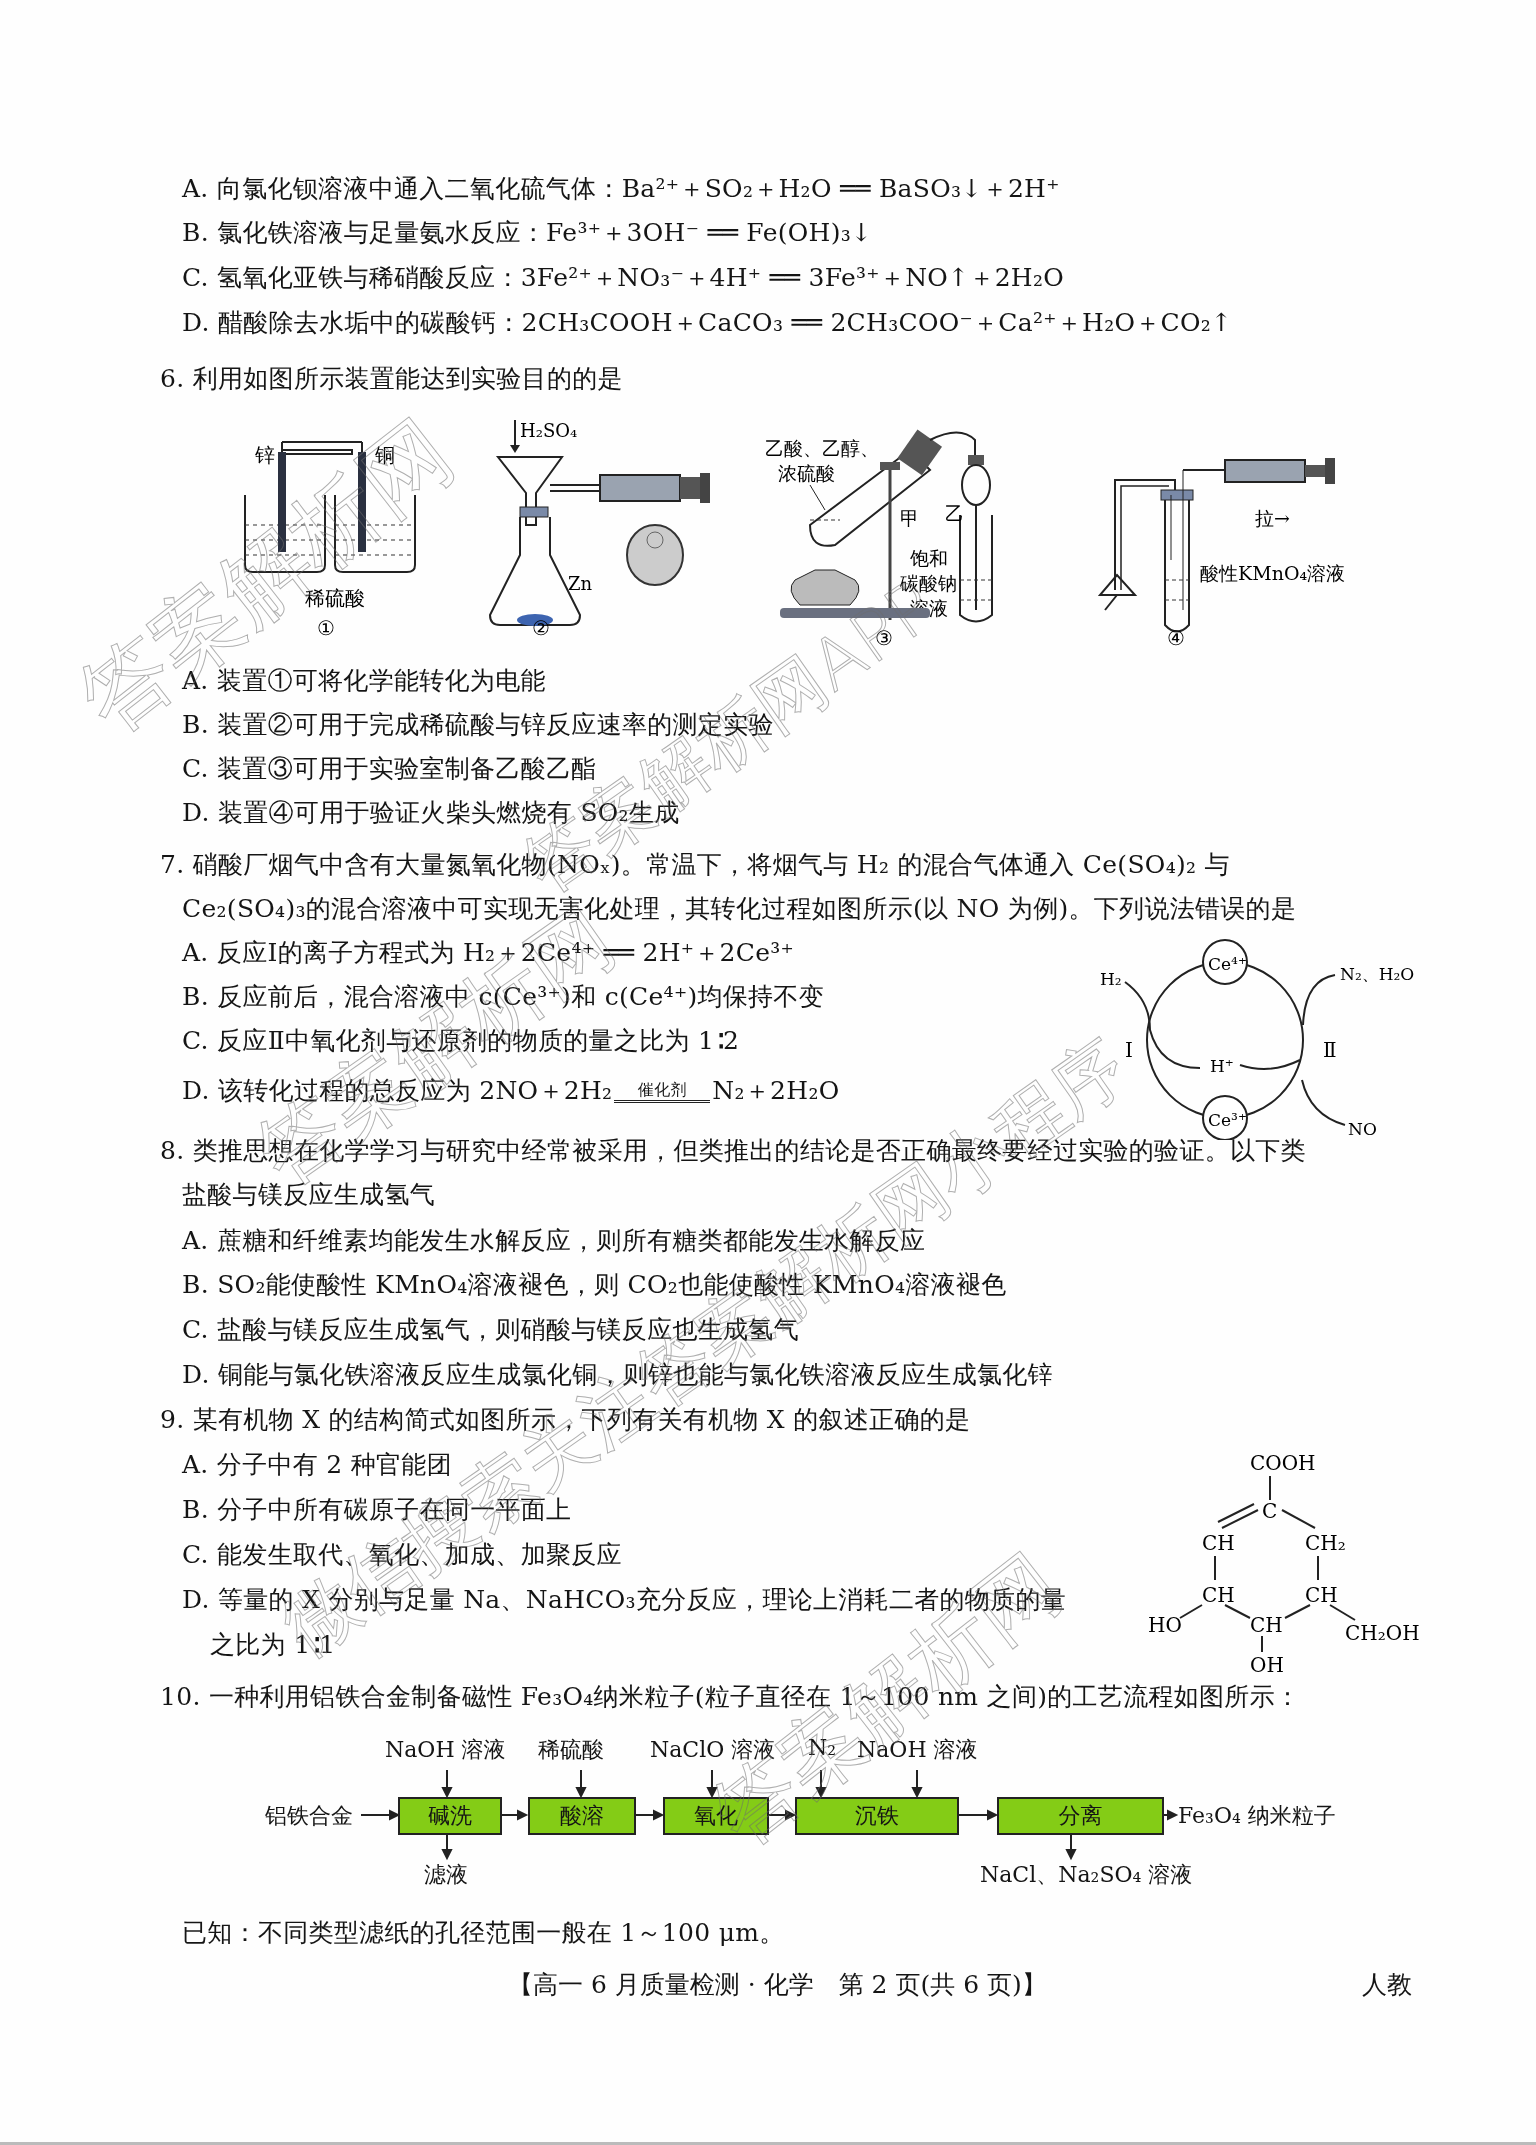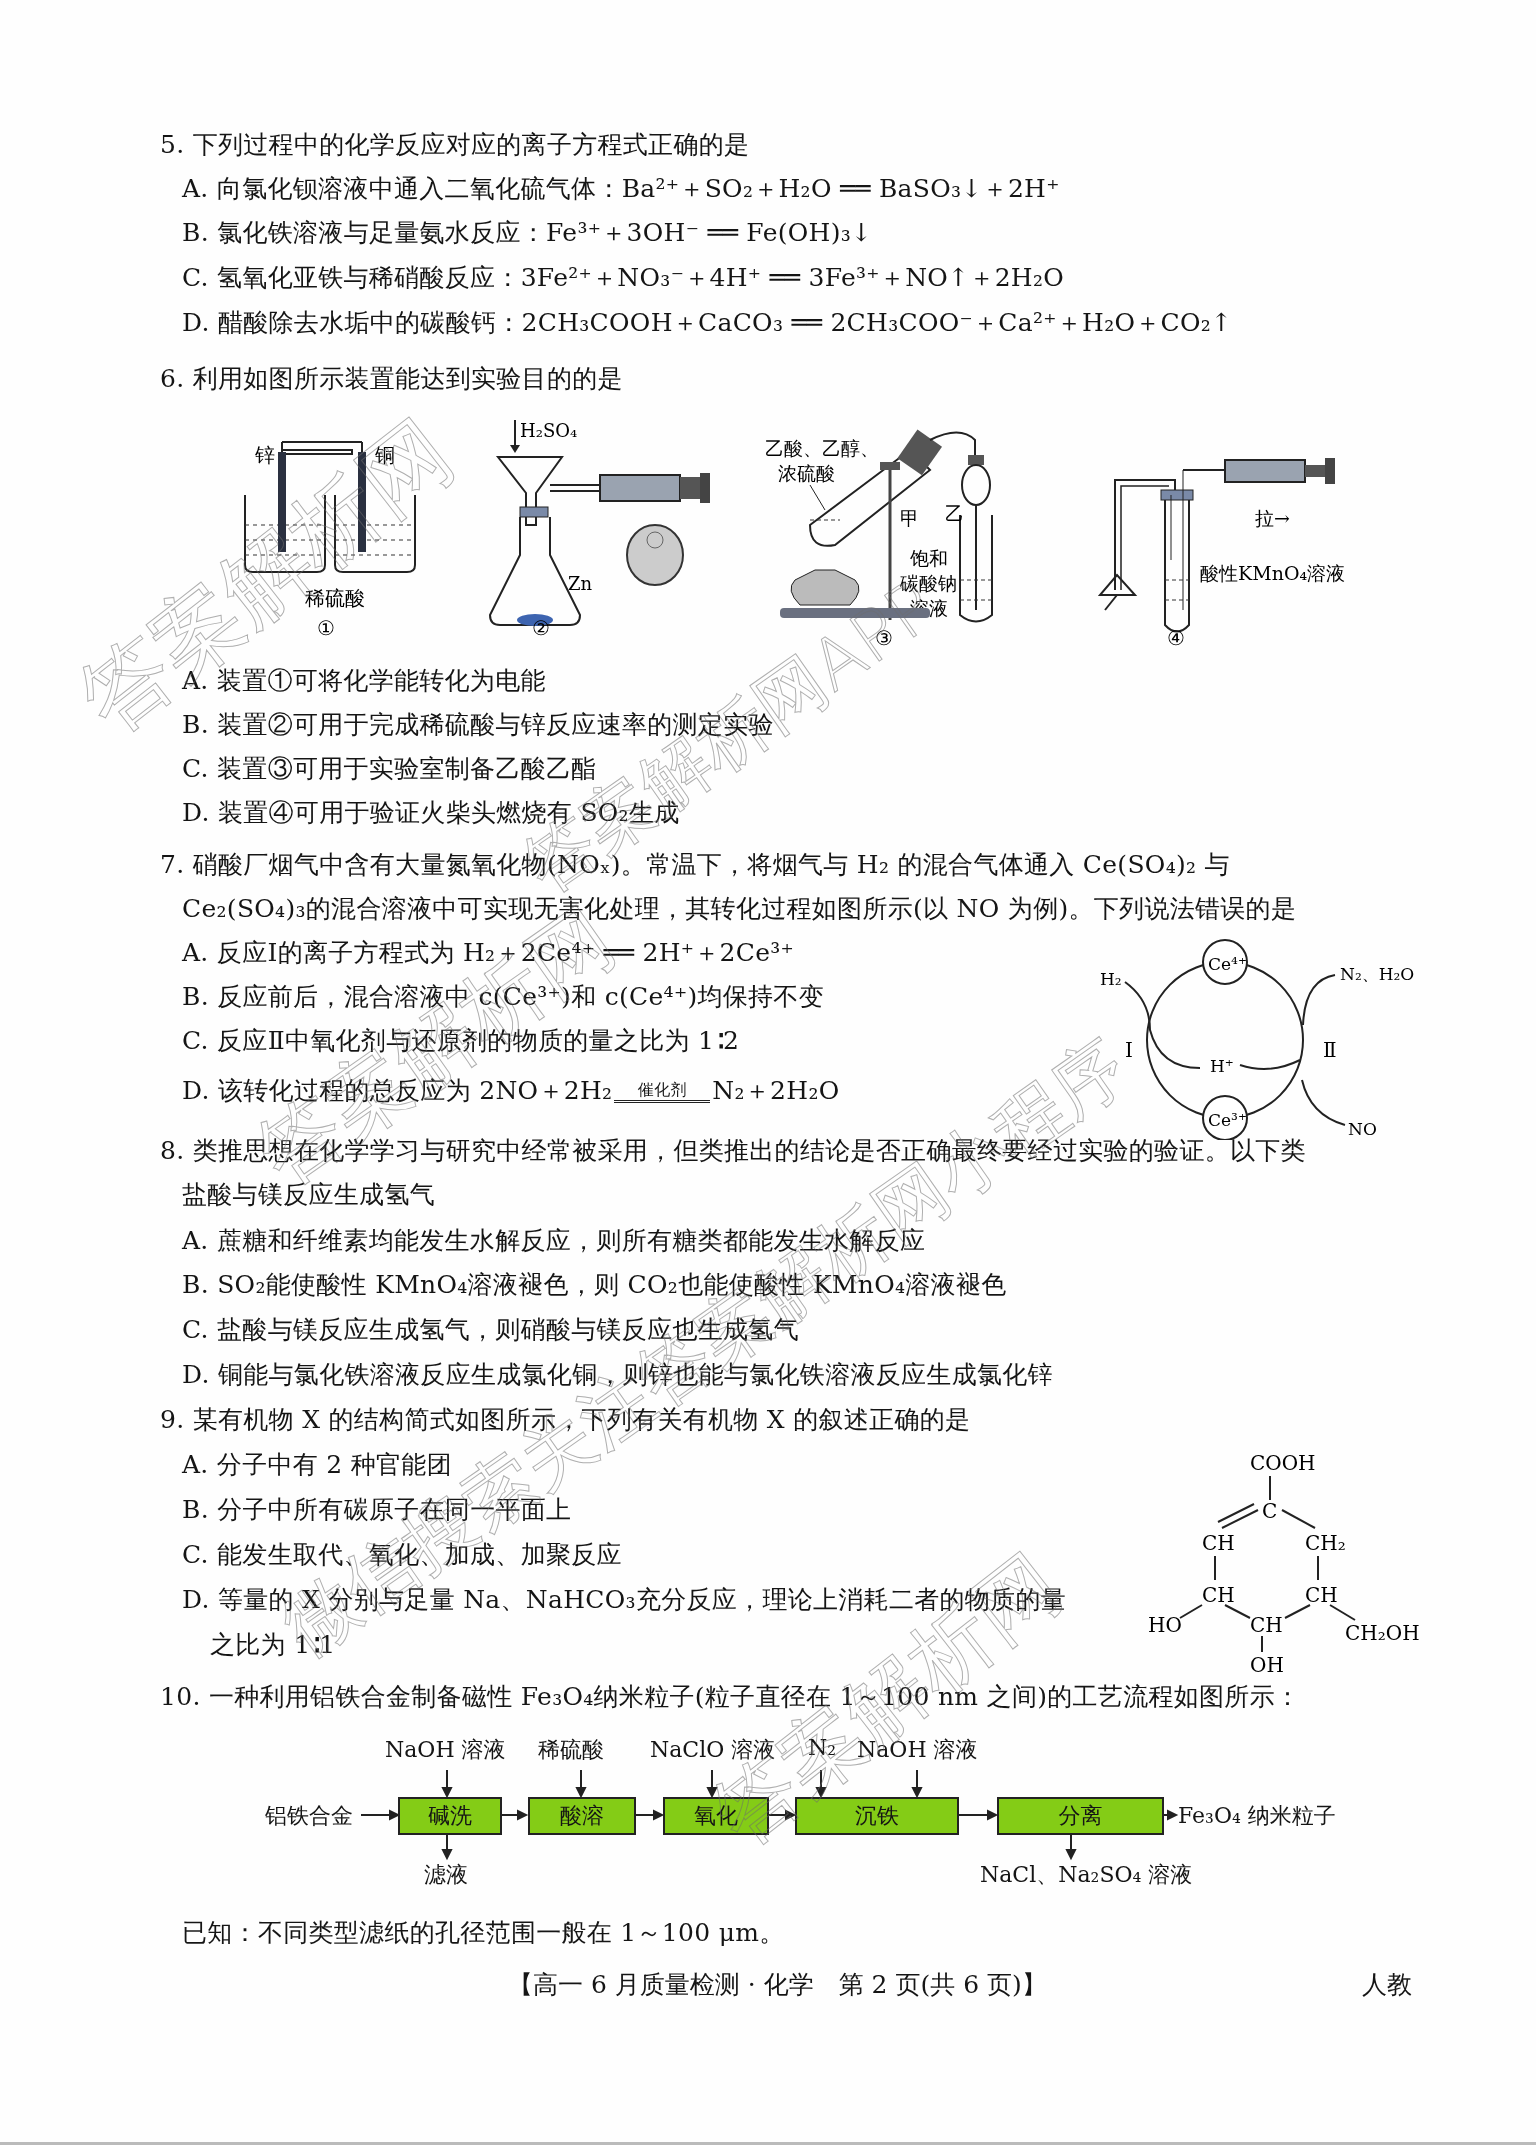--- a/index.html
+++ b/index.html
@@ -21,21 +21,20 @@
   .flowbox { position:absolute; border:2px solid #222; height:34px; line-height:34px; text-align:center; font-size:22px; background:#84cc16; }
   .flowlbl { position:absolute; font-size:22px; white-space:nowrap; }
   .footer { position:absolute; top:1968px; left:0; width:1536px; font-size:25px; }
   .bottom-strip { position:absolute; left:0; top:2142px; width:1536px; height:3px; background:#bbb; }
 </style>
 </head>
 <body>
 
 <div class="page">
 
-  <div class="line q" style="top:128px">5. 下列过程中的化学反应对应的离子方程式正确的是</div>
   <div class="line opt" style="top:172px"><span>A.</span> <span>向氯化钡溶液中通入二氧化硫气体：Ba²⁺＋SO₂＋H₂O ══ BaSO₃↓＋2H⁺</span></div>
   <div class="line opt" style="top:216px"><span>B.</span> <span>氯化铁溶液与足量氨水反应：Fe³⁺＋3OH⁻ ══ Fe(OH)₃↓</span></div>
   <div class="line opt" style="top:261px"><span>C.</span> <span>氢氧化亚铁与稀硝酸反应：3Fe²⁺＋NO₃⁻＋4H⁺ ══ 3Fe³⁺＋NO↑＋2H₂O</span></div>
   <div class="line opt" style="top:306px"><span>D.</span> <span>醋酸除去水垢中的碳酸钙：2CH₃COOH＋CaCO₃ ══ 2CH₃COO⁻＋Ca²⁺＋H₂O＋CO₂↑</span></div>
 
   <div class="line q" style="top:362px">6. 利用如图所示装置能达到实验目的的是</div>
 
   <svg class="fig" style="left:225px;top:420px" width="210" height="230">
     <rect x="57" y="30" width="70" height="4" fill="none" stroke="#222" stroke-width="2"></rect>
     <path d="M20 75 L20 145 Q20 152 28 152 L92 152 Q100 152 100 145 L100 75" fill="none" stroke="#222" stroke-width="2"></path>

